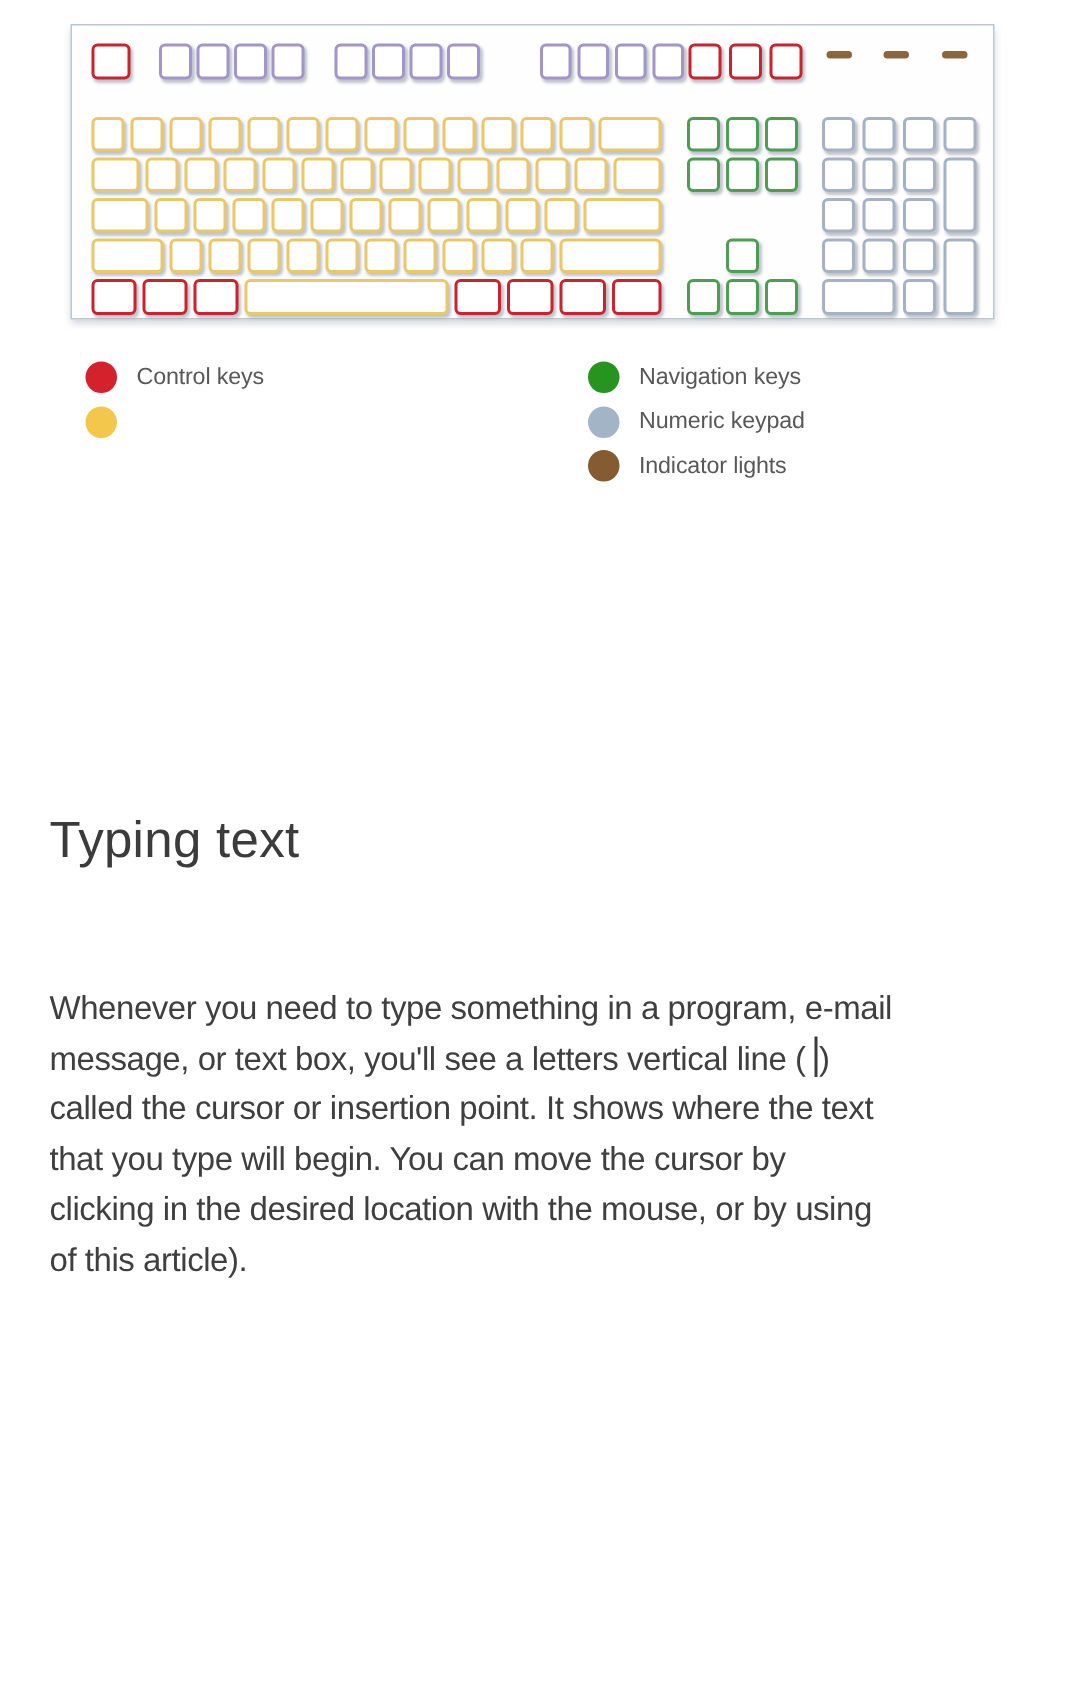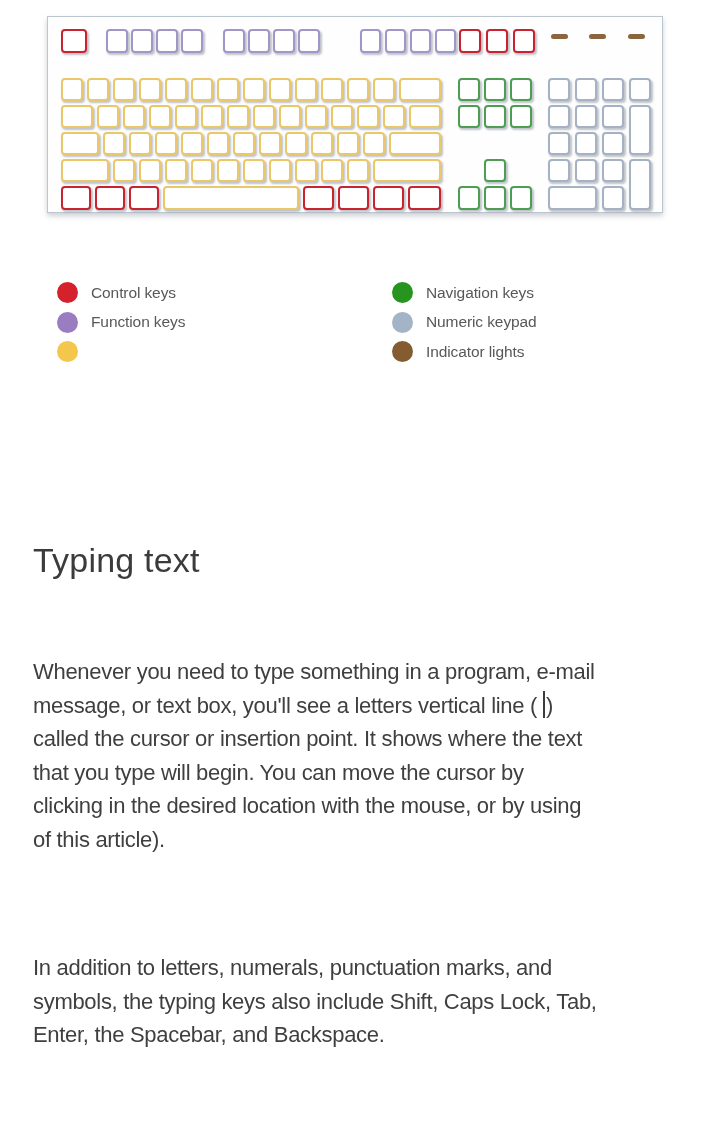--- a/index.html
+++ b/index.html
@@ -14,21 +14,21 @@
           border:2.5px solid #999;border-radius:4px;
           box-shadow:1.5px 2px 2px rgba(130,140,152,.5);}
   .cat-c{border-color:var(--cat-c,#c9232f);}
   .cat-f{border-color:var(--cat-f,#a295c8);}
   .cat-t{border-color:var(--cat-t,#eac869);}
   .cat-n{border-color:var(--cat-n,#4d9e53);}
   .cat-p{border-color:var(--cat-p,#a6b2c3);}
   .cat-l{background:var(--cat-l,#8a6540);border:none;border-radius:2.5px;box-shadow:none;}
 
   
-  .legend-col{position:absolute;top:241px;margin-top:41px;}
+  .legend-col{position:absolute;top:241px;}
   #legend-left{left:57px;}
   #legend-right{left:392px;}
   .legend-row{display:flex;align-items:center;height:21px;margin-bottom:8.5px;}
   .legend-swatch{width:21px;height:21px;border-radius:50%;flex:0 0 auto;}
   .legend-label{margin-left:13px;font-size:15.5px;color:#585858;letter-spacing:-0.1px;white-space:nowrap;}
 
   
   .article-heading{position:absolute;left:33px;top:540px;margin:0;
                    font-size:34px;line-height:40px;font-weight:300;color:#3b3b3b;
                    letter-spacing:0.2px;}
@@ -154,24 +154,20 @@
       <div class="kb-key cat-p" style="left: 500px; top: 169px; width: 49px; height: 24px;"></div>
       <div class="kb-key cat-p" style="left: 554px; top: 169px; width: 22px; height: 24px;"></div>
     </div>
 
   <div class="legend-col" id="legend-left">
     <div class="legend-row">
       <span class="legend-swatch" style="background-color: rgb(212, 33, 43);"></span>
       <span class="legend-label">Control keys</span>
     </div>
     <div class="legend-row">
-      <span class="legend-swatch" style="background-color: rgb(154, 124, 192);"></span>
-      <span class="legend-label">Function keys</span>
-    </div>
-    <div class="legend-row">
       <span class="legend-swatch" style="background-color: rgb(243, 199, 76);"></span>
     </div>
   </div>
   <div class="legend-col" id="legend-right">
     <div class="legend-row">
       <span class="legend-swatch" style="background-color: rgb(39, 148, 31);"></span>
       <span class="legend-label">Navigation keys</span>
     </div>
     <div class="legend-row">
       <span class="legend-swatch" style="background-color: rgb(163, 180, 198);"></span>
@@ -187,19 +183,14 @@
 
   <div class="para" id="para-1">
     <div class="tl">Whenever you need to type something in a program, e-mail</div>
     <div class="tl"><span>message, or text box, you'll see a letters vertical line (</span><span class="cursor-bar"></span><span>)</span></div>
     <div class="tl">called the cursor or insertion point. It shows where the text</div>
     <div class="tl">that you type will begin. You can move the cursor by</div>
     <div class="tl">clicking in the desired location with the mouse, or by using</div>
     <div class="tl">of this article).</div>
   </div>
 
-  <div class="para" id="para-2">
-    <div class="tl">In addition to letters, numerals, punctuation marks, and</div>
-    <div class="tl">symbols, the typing keys also include Shift, Caps Lock, Tab,</div>
-    <div class="tl">Enter, the Spacebar, and Backspace.</div>
-  </div>
 
 </div>
 
 </body></html>

